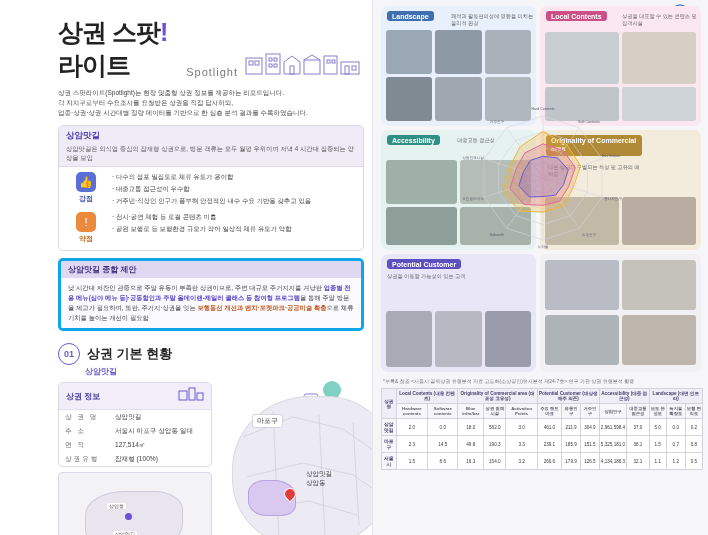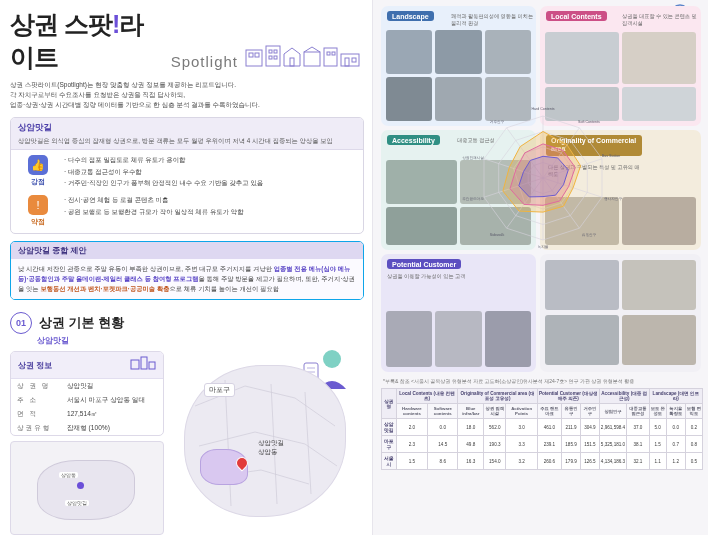--- a/index.html
+++ b/index.html
@@ -5,49 +5,49 @@
   html,body{margin:0;padding:0;}
   body{
     width:708px;height:535px;
     background:#ffffff;
     font-family:"Liberation Sans", sans-serif;
     color:#2b2b2b;
     overflow:hidden;
     position:relative;
   }
   .page{position:absolute;inset:0;display:flex;}
-  .left{width:372px;height:535px;position:relative;padding:8px 8px 0 10px;box-sizing:border-box;}
+  .left{width:372px;height:535px;position:relative;padding:16px 8px 0 10px;box-sizing:border-box;margin-left:48px;}
   .right{width:336px;height:535px;position:relative;background:#f6f5f8;border-left:1px solid #e7e5ec;padding:6px 8px 0 8px;box-sizing:border-box;}
 
   
   .title-row{display:flex;align-items:flex-end;gap:6px;}
   .big-title{font-size:25px;font-weight:bold;letter-spacing:-1px;color:#222;}
   .big-title .accent{color:#6b4fd8;}
-  .spotlight-word{font-size:15px;color:#7a7a7a;margin-bottom:4px;letter-spacing:1px;}
+  .spotlight-word{font-size:11px;color:#7a7a7a;margin-bottom:4px;letter-spacing:1px;}
   .city-icons{margin-left:auto;margin-bottom:2px;}
 
   .intro{margin-top:6px;font-size:6.5px;line-height:1.55;color:#444;}
 
   .card{margin-top:7px;border:1px solid #d9d6e4;border-radius:5px;background:#fff;}
   .card-head{background:#efecf7;border-bottom:1px solid #ddd9ea;padding:4px 7px;border-radius:4px 4px 0 0;}
   .card-head .ch-title{font-size:8.5px;font-weight:bold;color:#4b3ea8;}
   .card-head .ch-sub{font-size:6.3px;color:#555;margin-top:2px;line-height:1.45;}
   .card-body{padding:5px 7px 6px 7px;display:flex;flex-direction:column;gap:5px;}
   .row{display:flex;gap:6px;align-items:flex-start;}
   .badge{width:40px;flex:0 0 40px;display:flex;flex-direction:column;align-items:center;gap:2px;}
   .badge .ico{width:20px;height:20px;border-radius:5px;display:flex;align-items:center;justify-content:center;font-size:11px;color:#fff;}
   .badge.strong .ico{background:#5b6fd6;}
   .badge.weak .ico{background:#e98a3d;}
   .badge .lbl{font-size:7px;font-weight:bold;}
   .badge.strong .lbl{color:#3b4fae;}
   .badge.weak .lbl{color:#c96a20;}
   .bullets{flex:1;font-size:6.4px;line-height:1.65;color:#3a3a3a;}
   .bullets div{margin-bottom:1px;}
 
-  .prop{margin-top:7px;border:1px solid #0ea5e9;border-radius:5px;overflow:hidden;}
+  .prop{margin-top:7px;border:3px solid #0ea5e9;border-radius:5px;overflow:hidden;}
   .prop-head{background:#ded8f1;padding:3px 7px;font-size:8px;font-weight:bold;color:#3f3380;}
   .prop-body{background:#fbfaff;padding:5px 7px;font-size:6.3px;line-height:1.6;color:#3b3b3b;}
   .hl{color:#5a45c6;font-weight:bold;}
   .hl2{color:#c0561f;font-weight:bold;}
 
   .sec{display:flex;align-items:center;gap:7px;margin-top:12px;}
   .sec .num{width:20px;height:20px;border-radius:50%;border:1.4px solid #6b5bd0;color:#6b5bd0;font-size:9px;display:flex;align-items:center;justify-content:center;font-weight:bold;text-align:center;}
   .sec .t{font-size:13px;font-weight:bold;color:#262626;}
   .sec-sub{font-size:8px;color:#6b5bd0;margin:1px 0 0 27px;font-weight:bold;}
 

